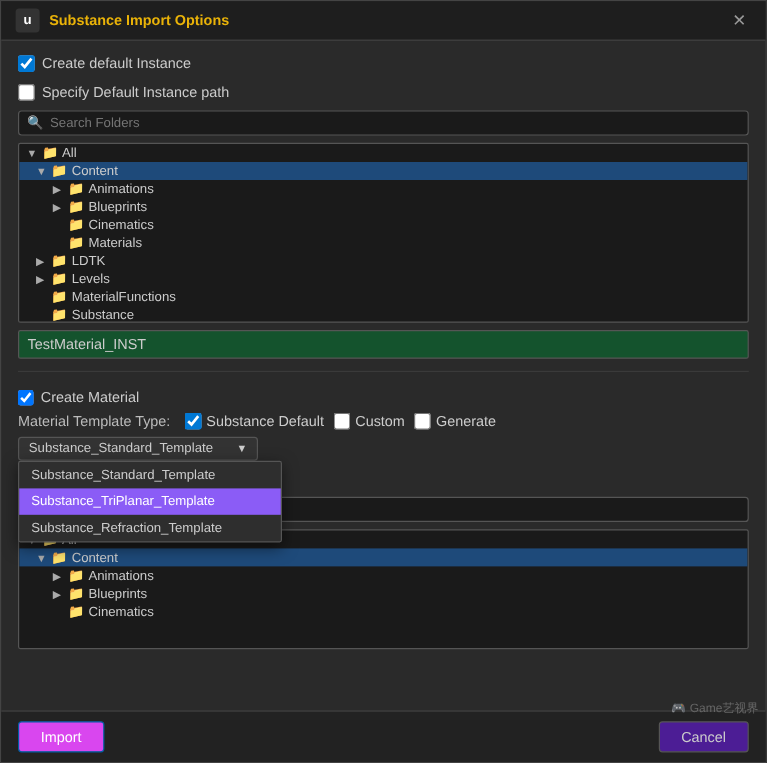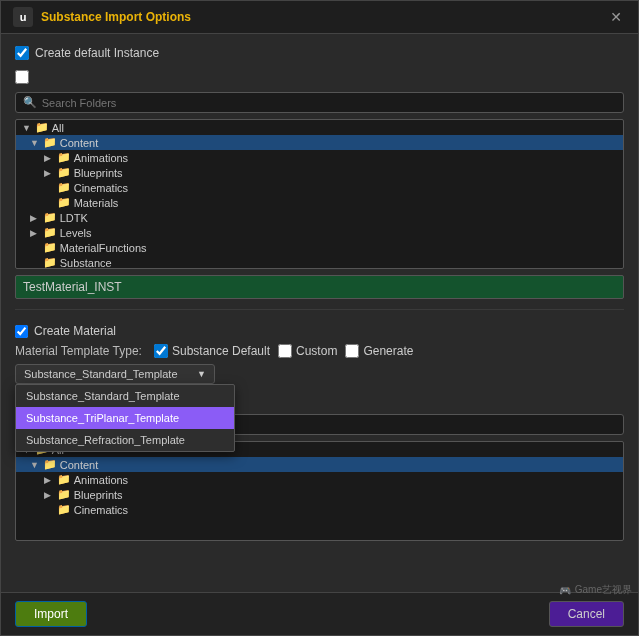--- a/index.html
+++ b/index.html
@@ -259,21 +259,21 @@
     .btn {
       background: #4c1d95;
       border: 1px solid #555;
       border-radius: 3px;
       color: #ccc;
       font-size: 12px;
       padding: 5px 18px;
       cursor: pointer;
     }
     .btn-primary {
-      background: #4d7c0f;
+      background: #d946ef;
       border-color: #005fa3;
       color: #fff;
     }
     .watermark {
       position: absolute;
       bottom: 38px;
       right: 6px;
       font-size: 10px;
       color: #666;
       display: flex;
@@ -300,20 +300,21 @@
 
   <div class="dialog-body">
 
     <div class="checkbox-row">
       <input type="checkbox" checked="" style="">
       <span class="checkbox-label">Create default Instance</span>
     </div>
 
     <div class="checkbox-row">
       <input type="checkbox" style="">
+      <span class="checkbox-label">Specify Default Instance path</span>
     </div>
 
     <div class="search-box">
       <span class="search-icon-span">🔍</span>
       <input type="text" placeholder="Search Folders" style="">
     </div>
 
     <div class="tree-scroll-wrapper tree-container">
 
       <div class="tree-item">

